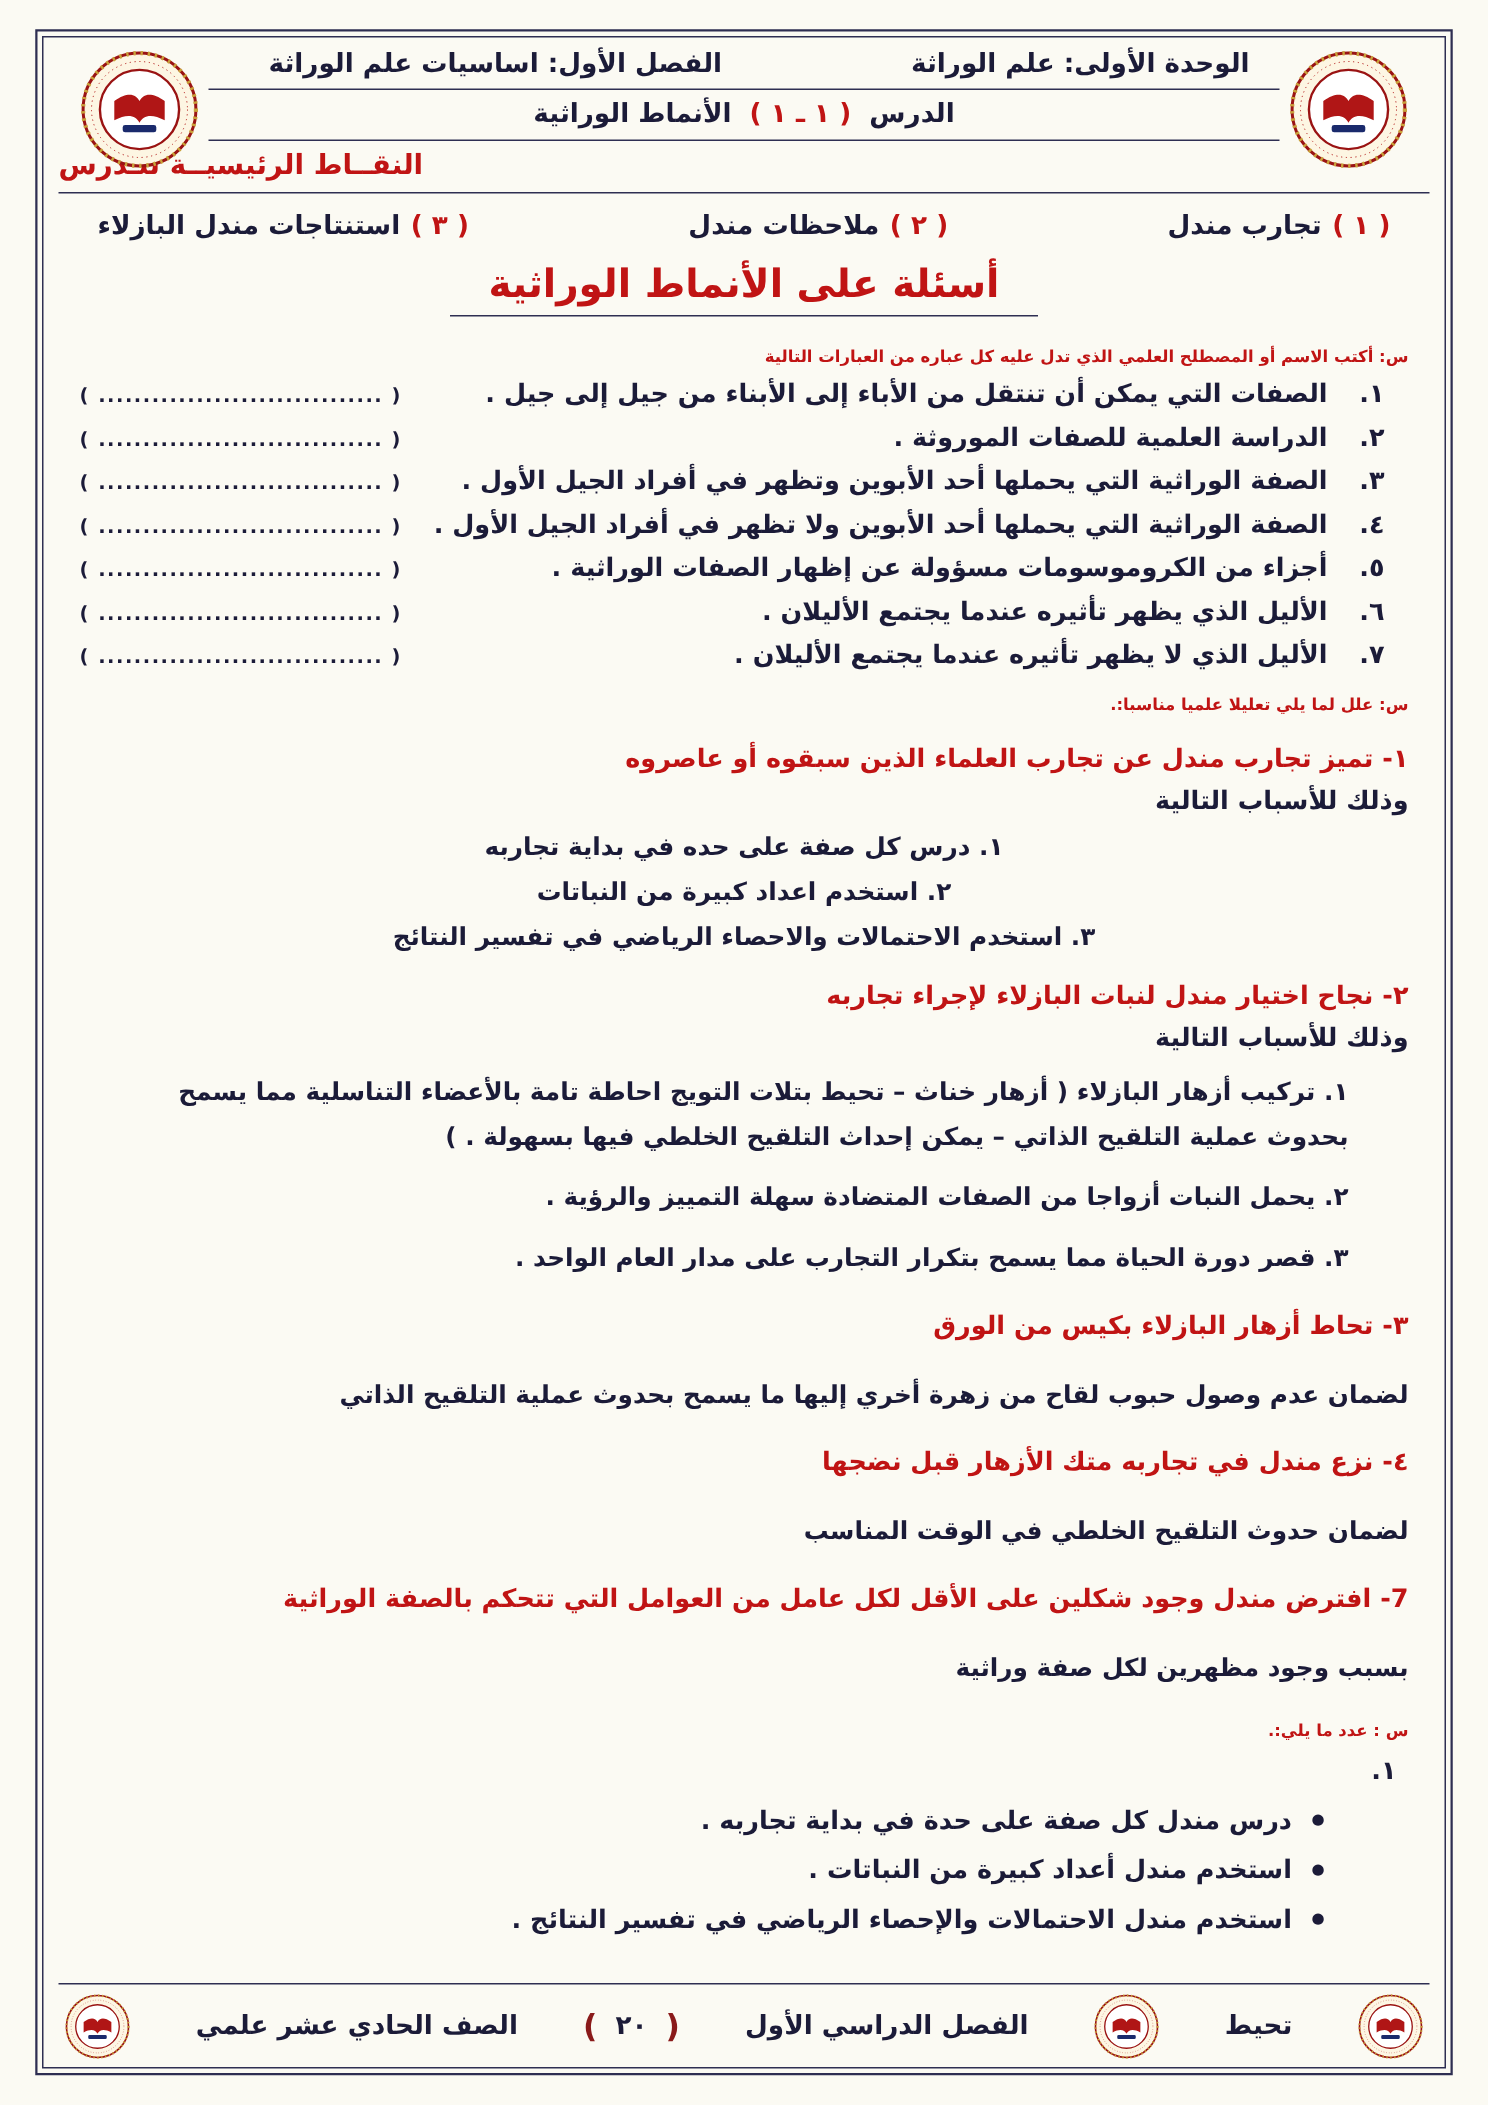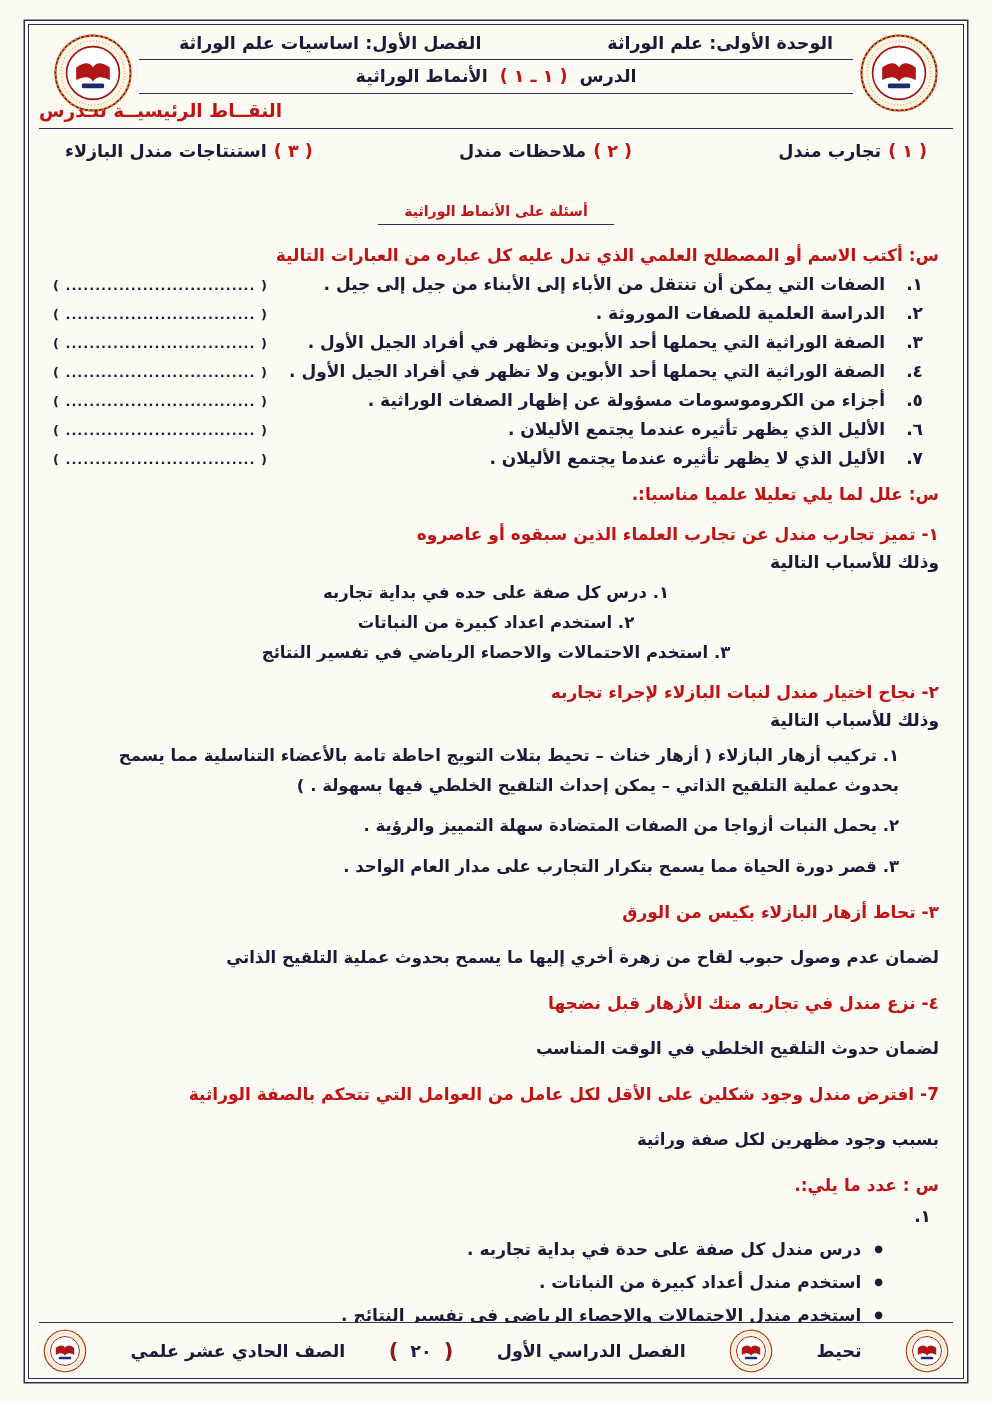--- a/index.html
+++ b/index.html
@@ -58,28 +58,27 @@
     display:flex;justify-content:space-between;
     padding:12px 26px 2px;
     font-size:17.5px;
   }
   .kp-num{color:var(--red);margin-left:7px;}
   
   .main-title{text-align:center;margin:12px 0 4px;}
   .main-title span{
     display:inline-block;
     color:var(--red);
-    font-size:14px;
+    font-size:26px;
     border-bottom:1.7px solid var(--frame);
     padding:0 26px 5px;
-    margin-top:28px;
   }
   
   .content{flex:1;padding:0 14px;overflow:hidden;}
-  .q-heading{color:var(--red);font-size:17px;margin:16px 0 8px;}
+  .q-heading{color:var(--red);font-size:11px;margin:16px 0 8px;}
   .q1-row{display:flex;align-items:baseline;margin:9px 0;font-size:17px;padding-right:16px;}
   .q1-num{flex:none;width:38px;}
   .q1-text{flex:1;padding-left:14px;}
   .q1-blank{flex:none;direction:ltr;font-size:13px;letter-spacing:1px;white-space:nowrap;}
   .block-title{color:var(--red);font-size:17px;margin:20px 0 8px;}
   .intro{font-size:17px;margin:7px 0;}
   .reason-c{text-align:center;font-size:16.5px;margin:11px 0;}
   .reason-r{padding:0 40px 0 6px;font-size:16.5px;margin:11px 0;line-height:1.8;}
   .answer{font-size:16.5px;margin:26px 0;}
   .q3-item{display:flex;font-size:17px;margin:11px 0;padding-right:8px;}

